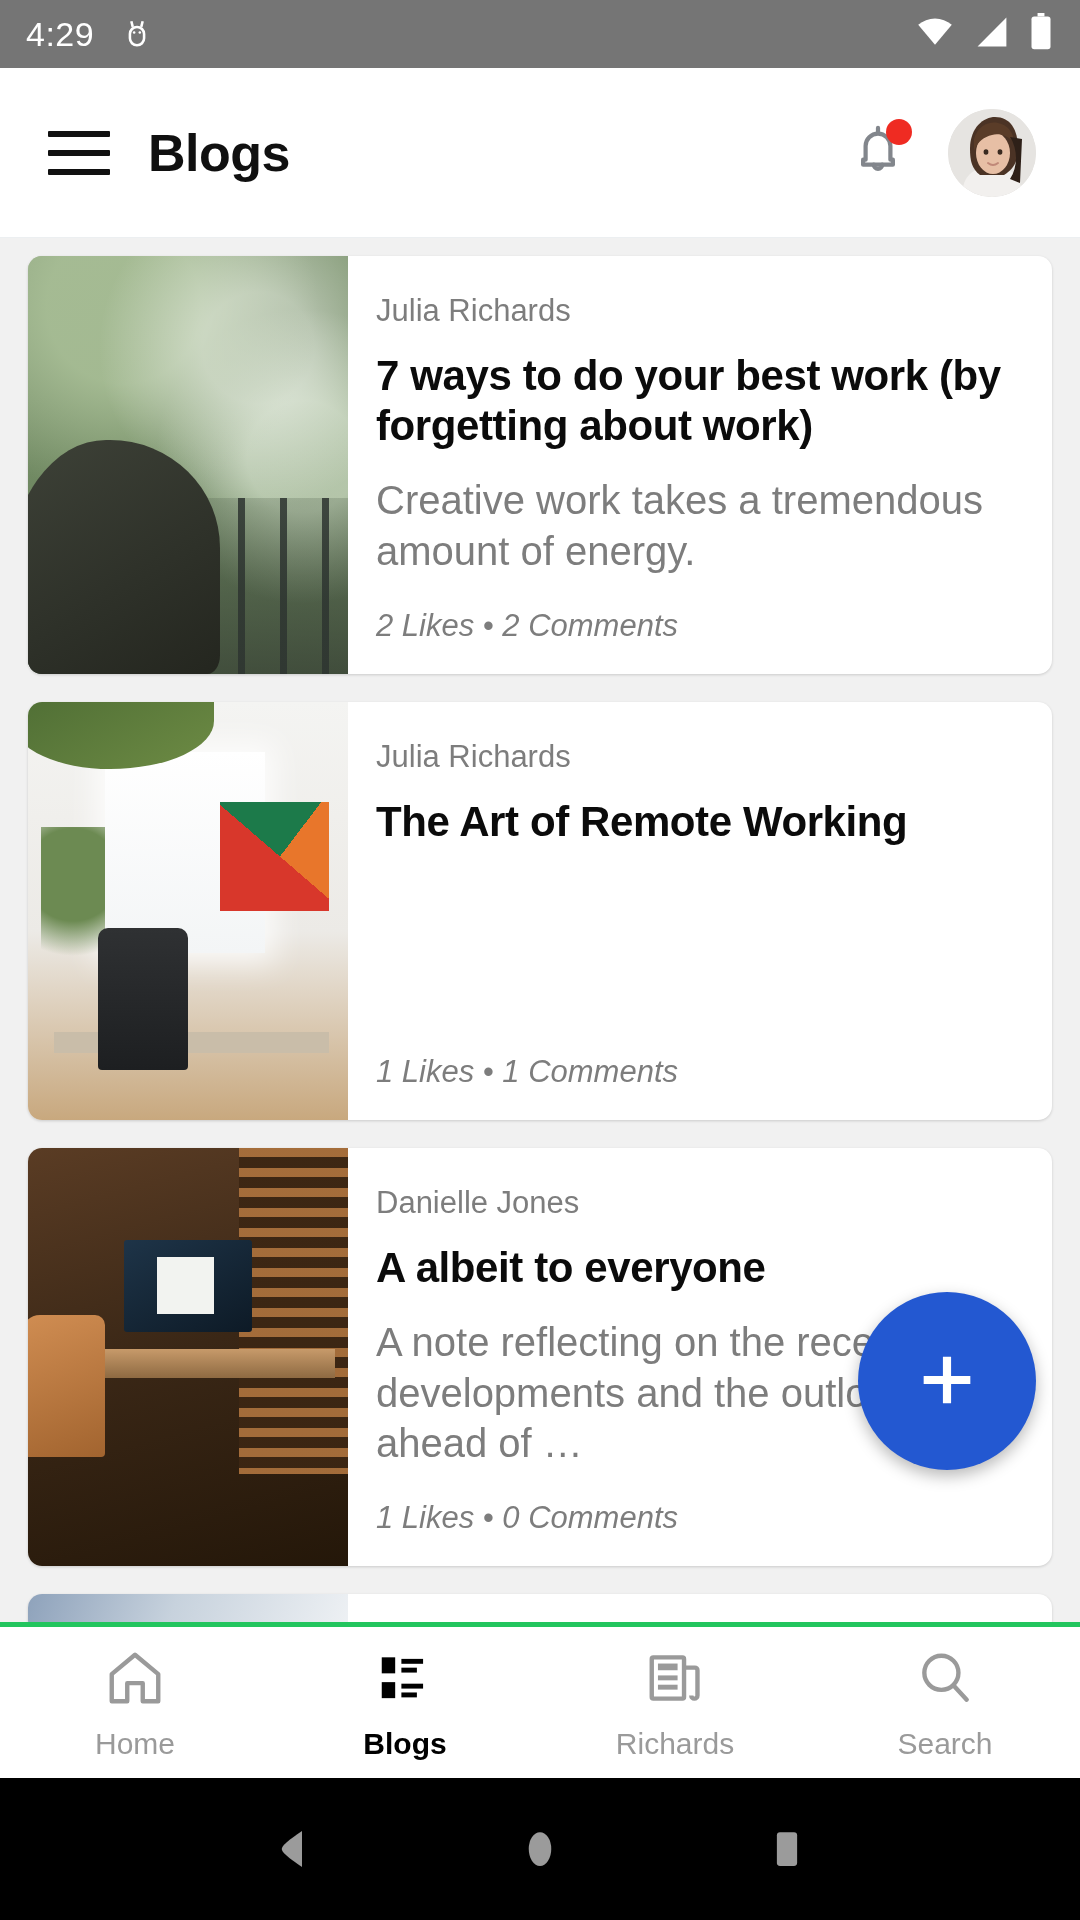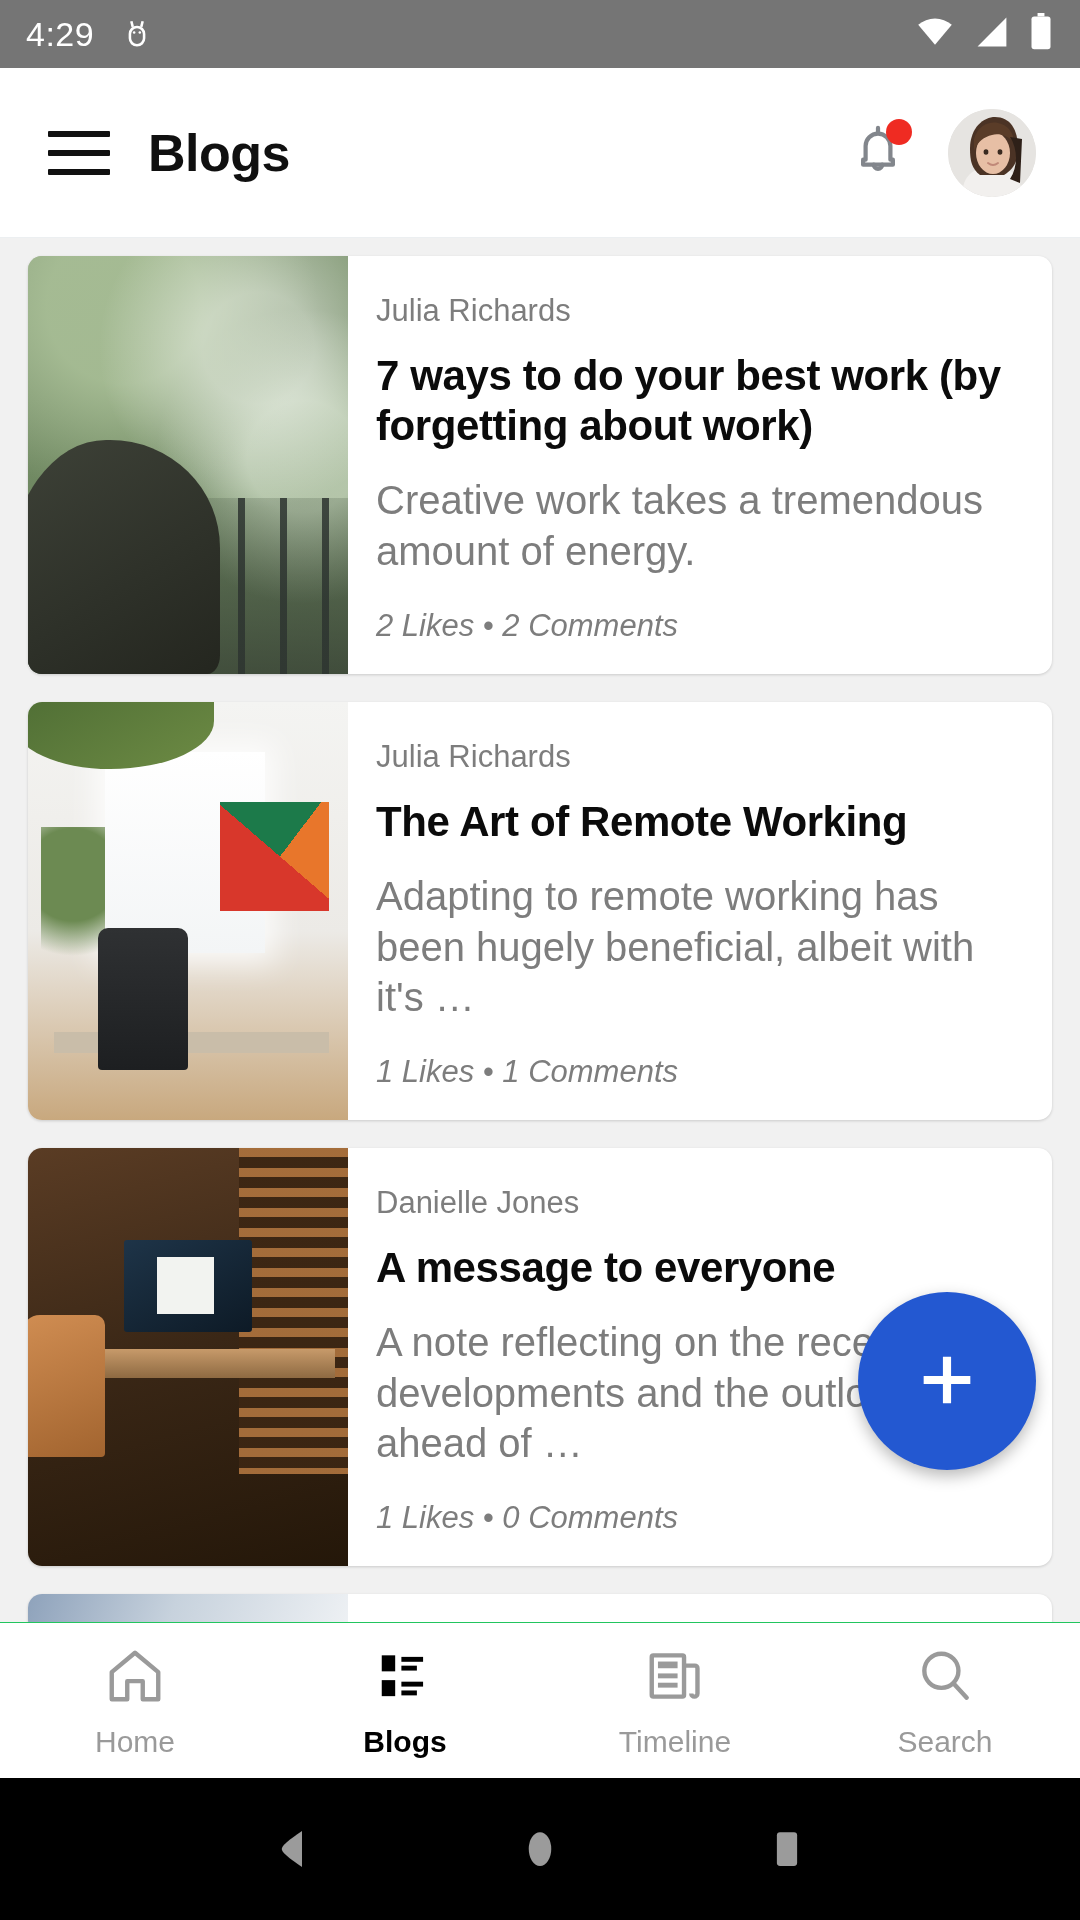--- a/index.html
+++ b/index.html
@@ -111,21 +111,21 @@
   .fab {
     position:absolute; right:44px; bottom:152px;
     width:178px; height:178px; border-radius:50%;
     background:#2358d1; display:flex; align-items:center; justify-content:center;
     box-shadow:0 6px 16px rgba(0,0,0,.28); cursor:pointer; z-index:20; border:none;
   }
 
   
   .tabbar {
     flex:0 0 156px; background:#ffffff; display:flex; align-items:stretch;
-    border-top:1px solid #22c55e; position:relative; z-index:10;
+    border-top:5px solid #22c55e; position:relative; z-index:10;
   }
   .tab {
     flex:1 1 0; display:flex; flex-direction:column; align-items:center;
     justify-content:center; gap:16px; cursor:pointer;
   }
   .tab-label { font-size:30px; color:#9a9a9a; line-height:1; }
   .tab.active .tab-label { color:#000000; font-weight:700; }
 
   
   .navbar {
@@ -227,35 +227,34 @@
         <span class="th2-win"></span>
         <span class="th2-leaf"></span>
         <span class="th2-art"></span>
         <span class="th2-plant"></span>
         <span class="th2-desk"></span>
         <span class="th2-chair"></span>
       </div>
       <div class="card-body">
         <div class="card-author">Julia Richards</div>
         <div class="card-title">The Art of Remote Working</div>
-        <div class="card-excerpt">Adapting to remote working has been hugely beneficial, albeit with it's …</div>
         <div class="card-meta">1 Likes • 1 Comments</div>
       </div>
     </div>
 
     <div class="card">
       <div class="card-thumb th3">
         <span class="th3-blind"></span>
         <span class="th3-mon"></span>
         <span class="th3-desk"></span>
         <span class="th3-chair"></span>
       </div>
       <div class="card-body">
         <div class="card-author">Danielle Jones</div>
-        <div class="card-title">A message to everyone</div>
+        <div class="card-title">A albeit to everyone</div>
         <div class="card-excerpt">A note reflecting on the recent developments and the outlook ahead of …</div>
         <div class="card-meta">1 Likes • 0 Comments</div>
       </div>
     </div>
 
     <div class="card card-peek">
       <div class="card-thumb th4"></div>
       <div class="card-body"></div>
     </div>
 
@@ -297,21 +296,21 @@
     <div class="tab">
       <span>
         <svg width="62" height="62" viewBox="0 0 24 24" fill="none" stroke="#9a9a9a" stroke-width="1.7" stroke-linejoin="round">
           <rect x="3" y="4" width="12.5" height="16" rx="0.6"></rect>
           <path d="M15.5 8 h4.2 a1 1 0 0 1 1 1 v9.8 a1.2 1.2 0 0 1 -2.4 0"></path>
           <rect x="5.4" y="6.4" width="7.6" height="2.6" fill="#9a9a9a" stroke="none"></rect>
           <rect x="5.4" y="11" width="7.6" height="1.9" fill="#9a9a9a" stroke="none"></rect>
           <rect x="5.4" y="14.6" width="7.6" height="1.9" fill="#9a9a9a" stroke="none"></rect>
         </svg>
       </span>
-      <span class="tab-label">Timeline</span>
+      <span class="tab-label">Richards</span>
     </div>
 
     <div class="tab">
       <span>
         <svg width="62" height="62" viewBox="0 0 24 24" fill="none" stroke="#9a9a9a" stroke-width="1.7" stroke-linecap="round">
           <circle cx="10.6" cy="10" r="6.6"></circle>
           <path d="M15.6 15.2 L20.4 20.4"></path>
         </svg>
       </span>
       <span class="tab-label">Search</span>

